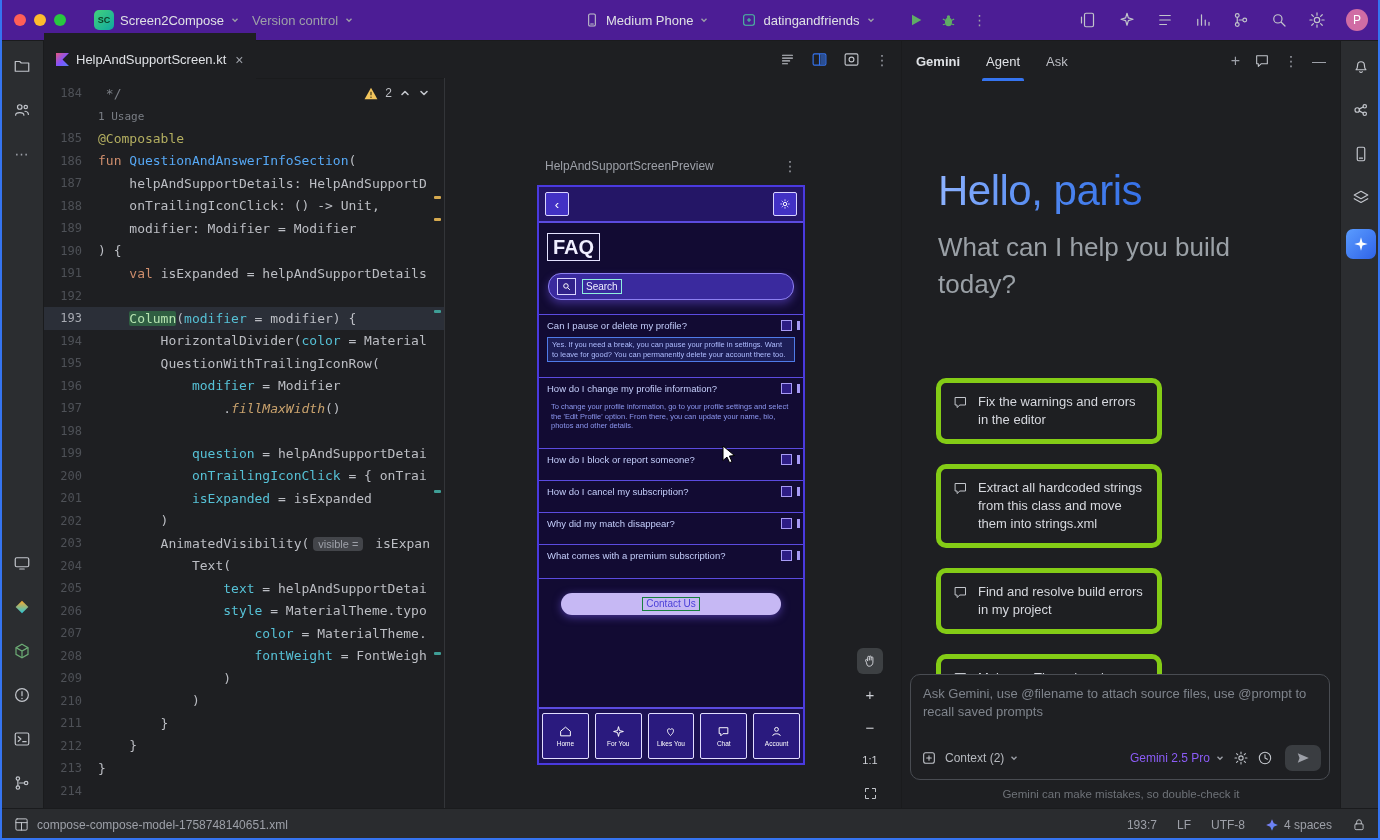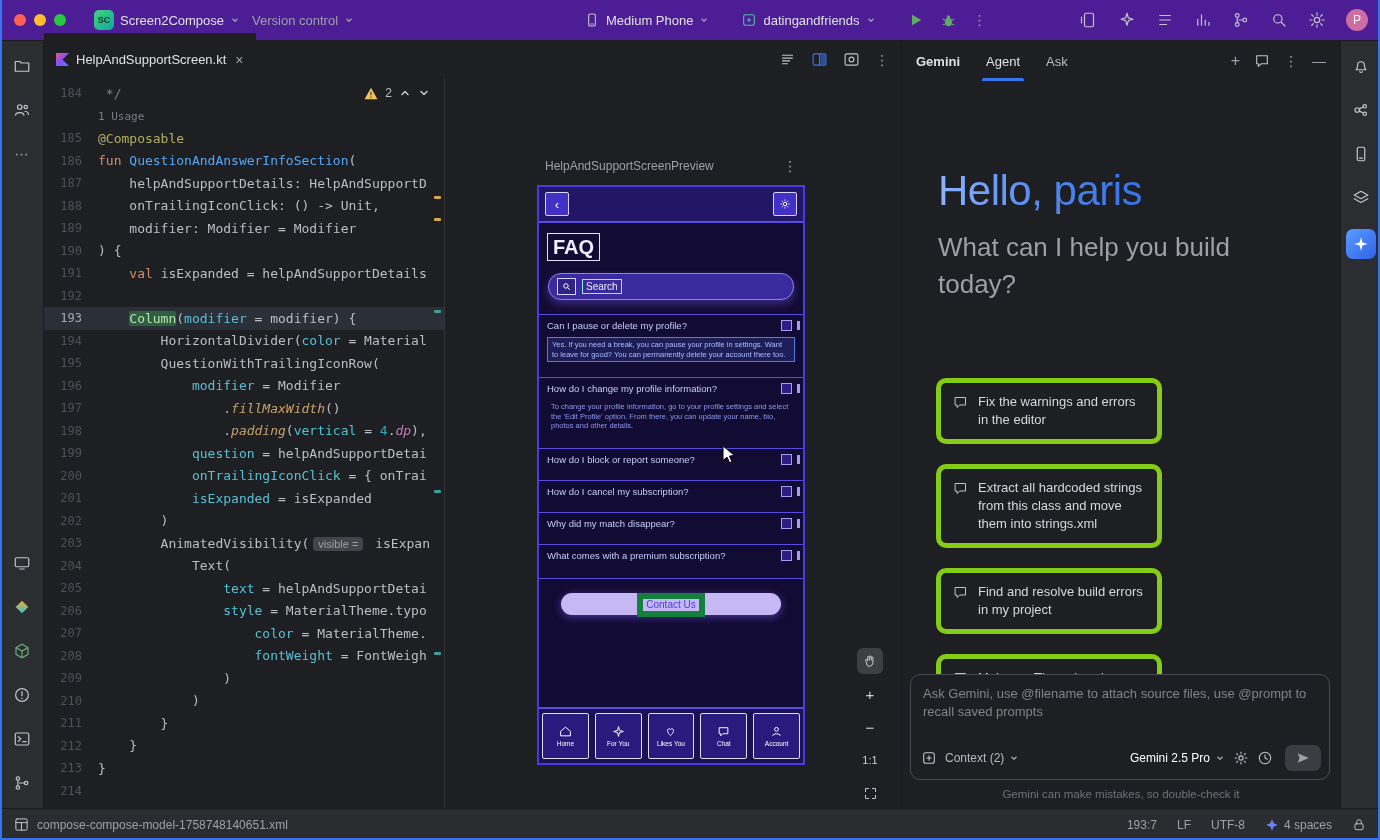--- a/index.html
+++ b/index.html
@@ -84,21 +84,21 @@
   .faqlist::after{content:"";display:block;border-top:1px solid #5b4be0;margin-top:2px}
   .fsec{border-top:1px solid #5b4be0;padding:5px 8px 15px}
   .q{display:flex;align-items:center;gap:5px}
   .qt{flex:1;font-size:9.5px;color:#c4cefb}
   .qi{width:9px;height:9px;border:1px solid #a79bf5;background:#2d1d85;flex:none}
   .qe{width:3px;height:9px;background:#a79bf5;flex:none;margin-right:-5px}
   .ans{margin-top:6px;font-size:7.5px;line-height:9.5px;color:#8c97ef;padding:2px 4px}
   .ans.sel{border:1.5px solid #4f7be8;background:rgba(70,100,220,.22);color:#aebcff}
   .p-contact{margin:14px 22px 0;height:22px;border-radius:11px;background:#c6b8f4;display:grid;place-items:center;
     box-shadow:0 2px 8px rgba(130,100,255,.5)}
-  .p-contact span{font-size:10px;color:#4a3fd8;border:6px solid #15803d;padding:0 3px;line-height:12px}
+  .p-contact span{font-size:10px;color:#4a3fd8;border:1px solid #15803d;padding:0 3px;line-height:12px}
   .p-nav{position:absolute;left:0;right:0;bottom:0;height:54px;background:#1c1152;border-top:2px solid #5b4be0;display:flex}
   .nitem{flex:1;margin:4px 3px;border:1px solid #e2ddff;border-radius:2px;display:flex;flex-direction:column;
     align-items:center;justify-content:center;gap:2px;background:#2a1a7e}
   .nitem .nl{font-size:6.5px;color:#fff}
 
   .zoombar{position:absolute;left:412px;top:539px;display:flex;flex-direction:column;align-items:center;gap:7px}
   .zb{width:26px;height:26px;display:grid;place-items:center;border-radius:6px;color:#ced0d6;font-size:15px}
   .zb.hand{background:#3d4043}
   .zb.ratio{font-size:11px;color:#ced0d6}
 
@@ -116,21 +116,21 @@
   .gsub{margin:14px 36px 0;font-size:26px;line-height:37px;color:#9aa0a6;width:330px}
   .gcards{margin:75px 0 0 34px;width:226px;display:flex;flex-direction:column;gap:20px}
   .gcard{border:5px solid #84cc16;border-radius:10px;padding:10px 12px;display:flex;gap:10px;align-items:flex-start;background:#1e1f22}
   .gcard svg{flex:none;margin-top:2px}
   .gc-tx{font-size:13px;line-height:18px;color:#d6d8de}
   .ginput{position:absolute;left:8px;right:10px;top:633px;height:106px;border:1px solid #494c52;border-radius:10px;
     background:#1e1f22;box-sizing:border-box}
   .gph{padding:10px 12px;font-size:13px;line-height:18px;color:#7f848c}
   .grow{position:absolute;left:10px;right:8px;bottom:6px;height:30px;display:flex;align-items:center;gap:8px}
   .gctx{display:flex;align-items:center;gap:5px;font-size:12px;color:#b6b9bf}
-  .gmodel{margin-left:auto;display:flex;align-items:center;gap:5px;font-size:12px;color:#ffffff}
+  .gmodel{margin-left:auto;display:flex;align-items:center;gap:5px;font-size:12px;color:#8b5cf6}
   .gsend{width:36px;height:26px;border-radius:7px;background:#3a3d41;display:grid;place-items:center;margin-left:4px}
   .gdisc{position:absolute;left:0;right:0;bottom:8px;text-align:center;font-size:11.5px;color:#6e7278}
 
   
   .statusbar{position:absolute;left:0;right:0;bottom:0;height:32px;background:#2a2c2f;border-top:1px solid #1a1b1d;
     display:flex;align-items:center;padding:0 14px;box-sizing:border-box;font-size:12px;color:#9da0a8;gap:8px}
   .sb-right{margin-left:auto;display:flex;align-items:center;gap:20px}
   .sb-item{display:flex;align-items:center;gap:5px}
 
   .focusring{position:absolute;inset:0;border:2px solid #3574f0;border-top:none;pointer-events:none;z-index:60}
@@ -374,21 +374,20 @@
           <div class="cl">
             <span class="ln">196</span>
             <span class="lt"><span class="tk-p">            </span><span class="tk-n">modifier</span><span class="tk-p"> = Modifier</span></span>
           </div>
           <div class="cl">
             <span class="ln">197</span>
             <span class="lt"><span class="tk-p">                .</span><span class="tk-x">fillMaxWidth</span><span class="tk-p">()</span></span>
           </div>
           <div class="cl">
             <span class="ln">198</span>
-            <span class="lt"><span class="tk-p">                .</span><span class="tk-x">padding</span><span class="tk-p">(</span><span class="tk-n">vertical</span><span class="tk-p"> = </span><span class="tk-u">4</span><span class="tk-p">.</span><span class="tk-d">dp</span><span class="tk-p">),</span></span>
           </div>
           <div class="cl">
             <span class="ln">199</span>
             <span class="lt"><span class="tk-p">            </span><span class="tk-n">question</span><span class="tk-p"> = helpAndSupportDetai</span></span>
           </div>
           <div class="cl">
             <span class="ln">200</span>
             <span class="lt"><span class="tk-p">            </span><span class="tk-n">onTrailingIconClick</span><span class="tk-p"> = { onTrai</span></span>
           </div>
           <div class="cl">

